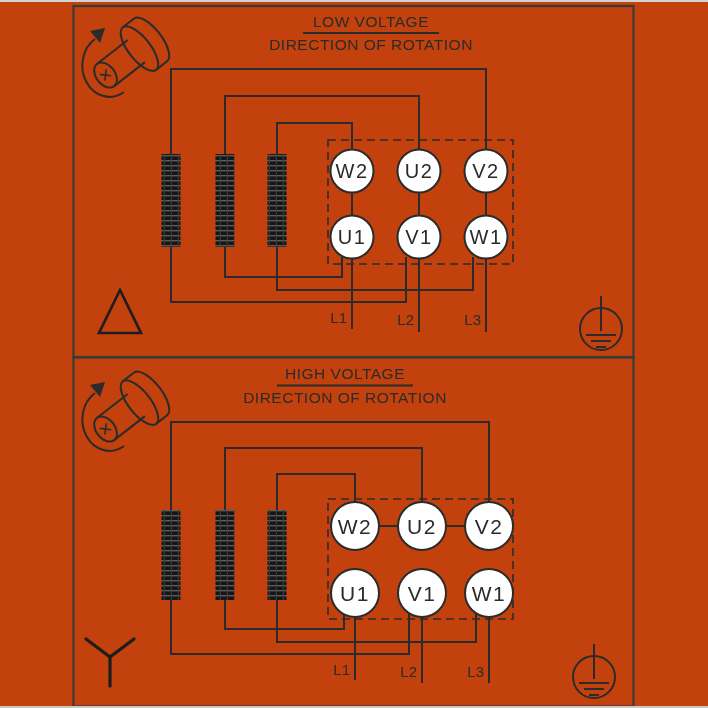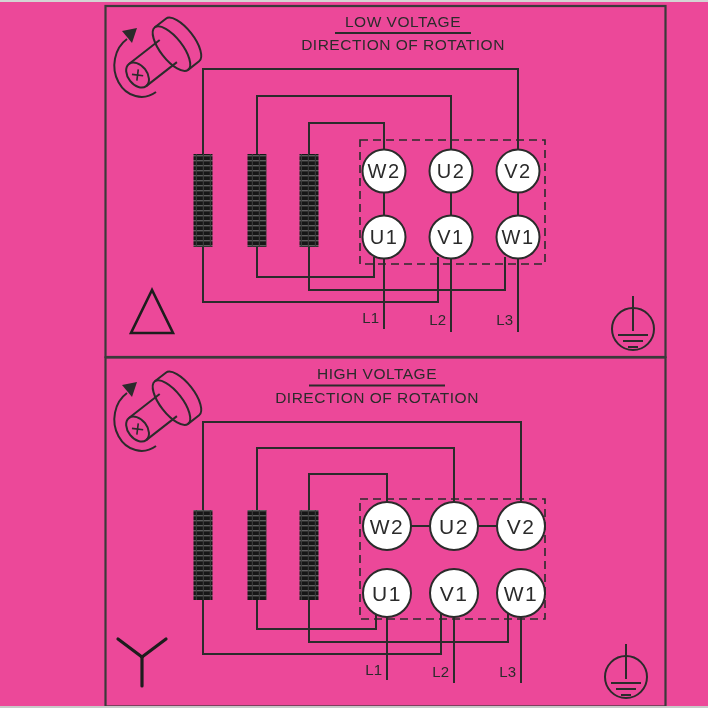--- a/index.html
+++ b/index.html
@@ -1,25 +1,24 @@
 <!DOCTYPE html>
 <html><head>
 <meta charset="utf-8">
 <style>
   html,body{margin:0;padding:0;background:#ffffff;}
   .canvas{
     position:relative;
     width:708px;height:708px;
-    background:#ec4899;
+    background:#c2410c;
     border-top:2px solid #d4d4d4;
     border-bottom:2px solid #c9c9c9;
     box-sizing:border-box;
     font-family:"Liberation Sans", sans-serif;
     overflow:hidden;
-    padding-left:32px;
   }
   svg{display:block;}
   .wire{stroke:#2b2b2b;stroke-width:2;fill:none;}
   .panel-border{stroke:#3a3a3a;stroke-width:2.2;fill:none;}
   .dashed-box{stroke:#2b2b2b;stroke-width:1.6;fill:none;stroke-dasharray:8 5;}
   .terminal-circle{stroke:#2b2b2b;stroke-width:2;fill:#ffffff;}
   .t-title{font-size:15.5px;letter-spacing:.5px;fill:#2b2b2b;font-weight:400;}
   .t-term{font-size:20px;letter-spacing:1.5px;fill:#2b2b2b;}
   .t-term2{font-size:21px;letter-spacing:1.5px;fill:#2b2b2b;}
   .t-line{font-size:15px;fill:#2b2b2b;}

